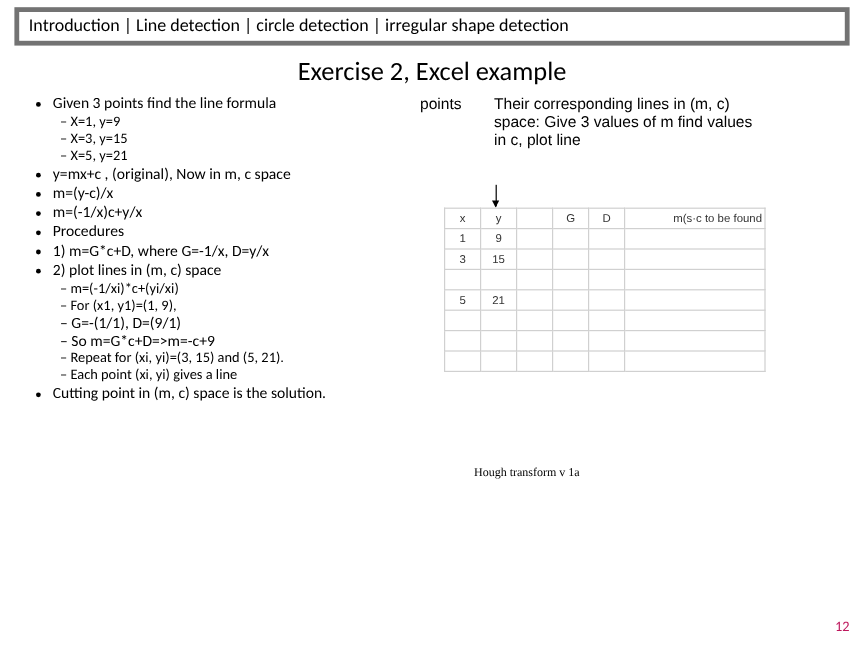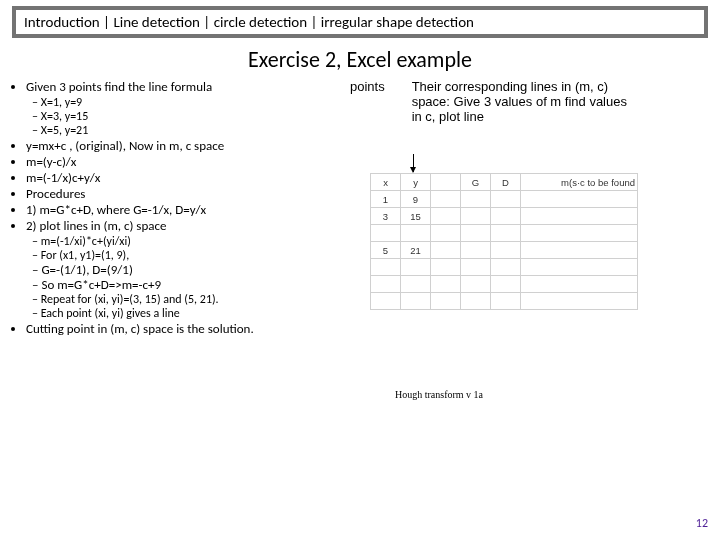--- a/index.html
+++ b/index.html
@@ -19,21 +19,21 @@
     padding: 3px 8px;
     font-size: 15px;
   }
   .title {
     text-align: center;
     font-size: 22px;
     margin: 8px 0 6px 0;
   }
   .content {
     position: relative;
-    padding: 0 20px 0 12px;
+    padding: 0 20px 0 30px;
   }
   ul.b1 { list-style: disc; margin: 0 0 0 14px; padding: 0; }
   ul.b1 > li { margin: 1px 0; }
   ul.b2 { list-style: none; margin: 0 0 0 20px; padding: 0; font-size: 12px; }
   ul.b2 > li::before { content: "– "; }
   ul.b3 { list-style: disc; margin: 0 0 0 34px; padding: 0; font-size: 12px; }
   .left-col { width: 340px; }
   .right-top {
     position: absolute;
     left: 350px;
@@ -83,21 +83,21 @@
     left: 395px;
     top: 310px;
     font-family: Liberation Serif, serif;
     font-size: 10px;
   }
   .pagenum {
     position: absolute;
     right: 12px;
     bottom: 10px;
     font-size: 12px;
-    color: #4c1d95;
+    color: #be185d;
   }
 </style>
 </head>
 <body>
 
 <div class="breadcrumb">Introduction | Line detection | circle detection | irregular shape detection</div>
 <div class="title">Exercise 2, Excel example</div>
 
 <div class="content">
   <div class="left-col">

